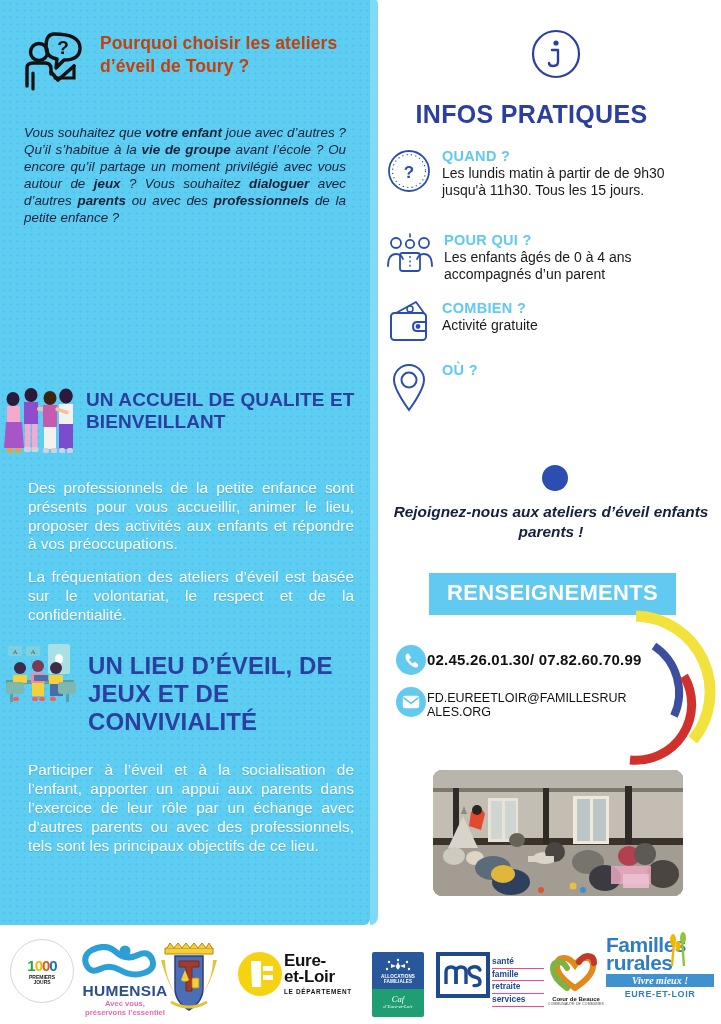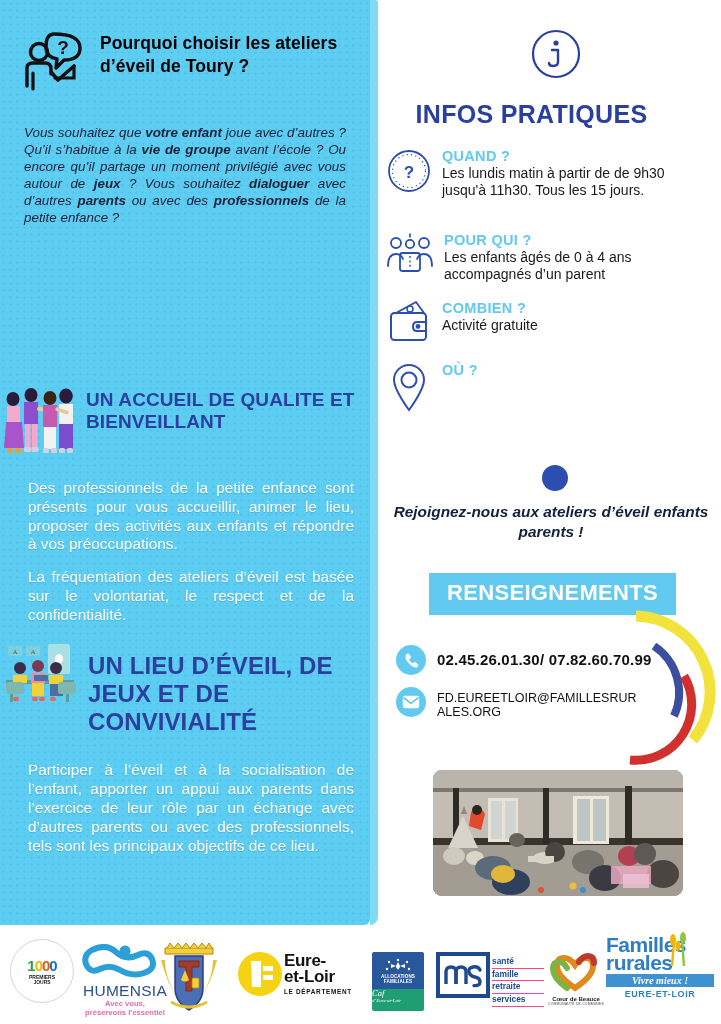--- a/index.html
+++ b/index.html
@@ -22,21 +22,21 @@
   }
   .left-edge{
     position:absolute;left:370px;top:0;width:8px;height:925px;
     background:#7fd9f7;
     border-top-right-radius:3px;border-bottom-right-radius:8px;
   }
 
   .lp-head{position:absolute;left:22px;top:32px;width:330px;display:flex;align-items:flex-start;gap:12px;}
   .lp-head h1{
     margin:0;font-size:17.5px;line-height:1.32;font-weight:bold;
-    color:#000000;letter-spacing:.1px;
+    color:#c2410c;letter-spacing:.1px;
   }
   .q-icon{width:66px;height:66px;flex:0 0 66px;margin-top:-4px;}
 
   .lp-intro{
     position:absolute;left:24px;top:124px;width:322px;
     font-size:13.4px;line-height:1.27;color:#16213a;
     font-style:italic;text-align:justify;
   }
   .lp-intro b{font-weight:bold;font-style:italic;}
 
@@ -107,21 +107,21 @@
   .rens{
     position:absolute;left:51px;top:573px;width:247px;
     background:#62c9f0;color:#ffffff;text-align:center;
     font-size:22px;font-weight:bold;letter-spacing:.3px;
     padding:7px 0 9px 0;
   }
 
   .arcs{position:absolute;left:230px;top:608px;}
 
   .contact{position:absolute;left:18px;top:645px;width:300px;}
-  .crow{display:flex;align-items:flex-start;gap:11px;margin-bottom:12px;}
+  .crow{display:flex;align-items:flex-start;gap:1px;margin-bottom:12px;}
   .cbadge{
     width:30px;height:30px;border-radius:50%;background:#62c9f0;flex:0 0 30px;
     display:flex;align-items:center;justify-content:center;
   }
   .ctel{font-size:15px;font-weight:bold;color:#111;padding-top:6px;letter-spacing:.2px;}
   .cmail{font-size:12.5px;line-height:1.12;color:#111;padding-top:4px;width:200px;word-break:break-all;}
 
   .photo{
     position:absolute;left:55px;top:770px;width:250px;height:126px;border-radius:9px;
     overflow:hidden;background:#8b867f;
@@ -136,30 +136,30 @@
     display:flex;flex-direction:column;align-items:center;justify-content:center;
   }
   .mp-1000 .n{font-size:15px;font-weight:bold;letter-spacing:-1px;}
   .mp-1000 .n i{font-style:normal;}
   .mp-1000 .sub{font-size:5px;font-weight:bold;color:#222;line-height:1.05;text-align:center;margin-top:1px;}
   .laur{font-size:11px;color:#333;text-align:center;margin-top:19px;}
   .marianne{margin-top:2px;font-size:4.6px;letter-spacing:.2px;color:#222;text-align:center;
     border-top:0;background:linear-gradient(90deg,#0b4ea2 0 18%,#fff 18% 34%,#e1000f 34% 50%,transparent 50%);
     padding:1px 2px;white-space:nowrap;}
 
-  .hum-t{font-size:15.5px;font-weight:normal;color:#2b4e8c;letter-spacing:.3px;text-align:center;}
+  .hum-t{font-size:15.5px;font-weight:bold;color:#2b4e8c;letter-spacing:.3px;text-align:center;}
   .hum-s{font-size:7.6px;font-weight:bold;color:#e46bb0;text-align:center;line-height:1.15;}
 
   .eure-t{font-size:17px;font-weight:bold;color:#111;line-height:.95;letter-spacing:-.3px;}
   .eure-s{font-size:6.4px;font-weight:bold;color:#111;letter-spacing:.7px;margin-top:3px;}
 
   .caf{width:52px;border-radius:2px;overflow:hidden;}
   .caf .top{background:#29579c;height:37px;display:flex;flex-direction:column;align-items:center;justify-content:center;}
   .caf .alloc{font-size:4.6px;color:#fff;font-weight:bold;letter-spacing:.1px;text-align:center;line-height:1.05;}
-  .caf .bot{background:#1e9e72;height:22px;color:#fff;text-align:left;line-height:1.05;padding-top:0;}
+  .caf .bot{background:#1e9e72;height:22px;color:#fff;text-align:center;line-height:1.05;padding-top:6px;}
   .caf .bot .c{font-size:8.5px;font-family:"Liberation Serif",serif;font-style:italic;}
   .caf .bot .d{font-size:5px;font-family:"Liberation Serif",serif;font-style:italic;}
   .msa-words div{font-size:8.4px;font-weight:bold;color:#1d4a8f;border-bottom:1px solid #ec4899;padding:1px 0;line-height:1.15;}
 
   .cdb-t{font-size:6px;font-weight:bold;color:#222;text-align:center;}
   .cdb-s{font-size:3.4px;color:#444;text-align:center;letter-spacing:.2px;}
 
   .fr-t{font-size:21px;font-weight:bold;color:#2f7ec4;line-height:.86;letter-spacing:-.5px;}
   .fr-band{background:#3f91d0;color:#fff;font-style:italic;font-size:10px;font-weight:bold;
     text-align:center;padding:1px 6px;margin-top:2px;font-family:"Liberation Serif",serif;}

